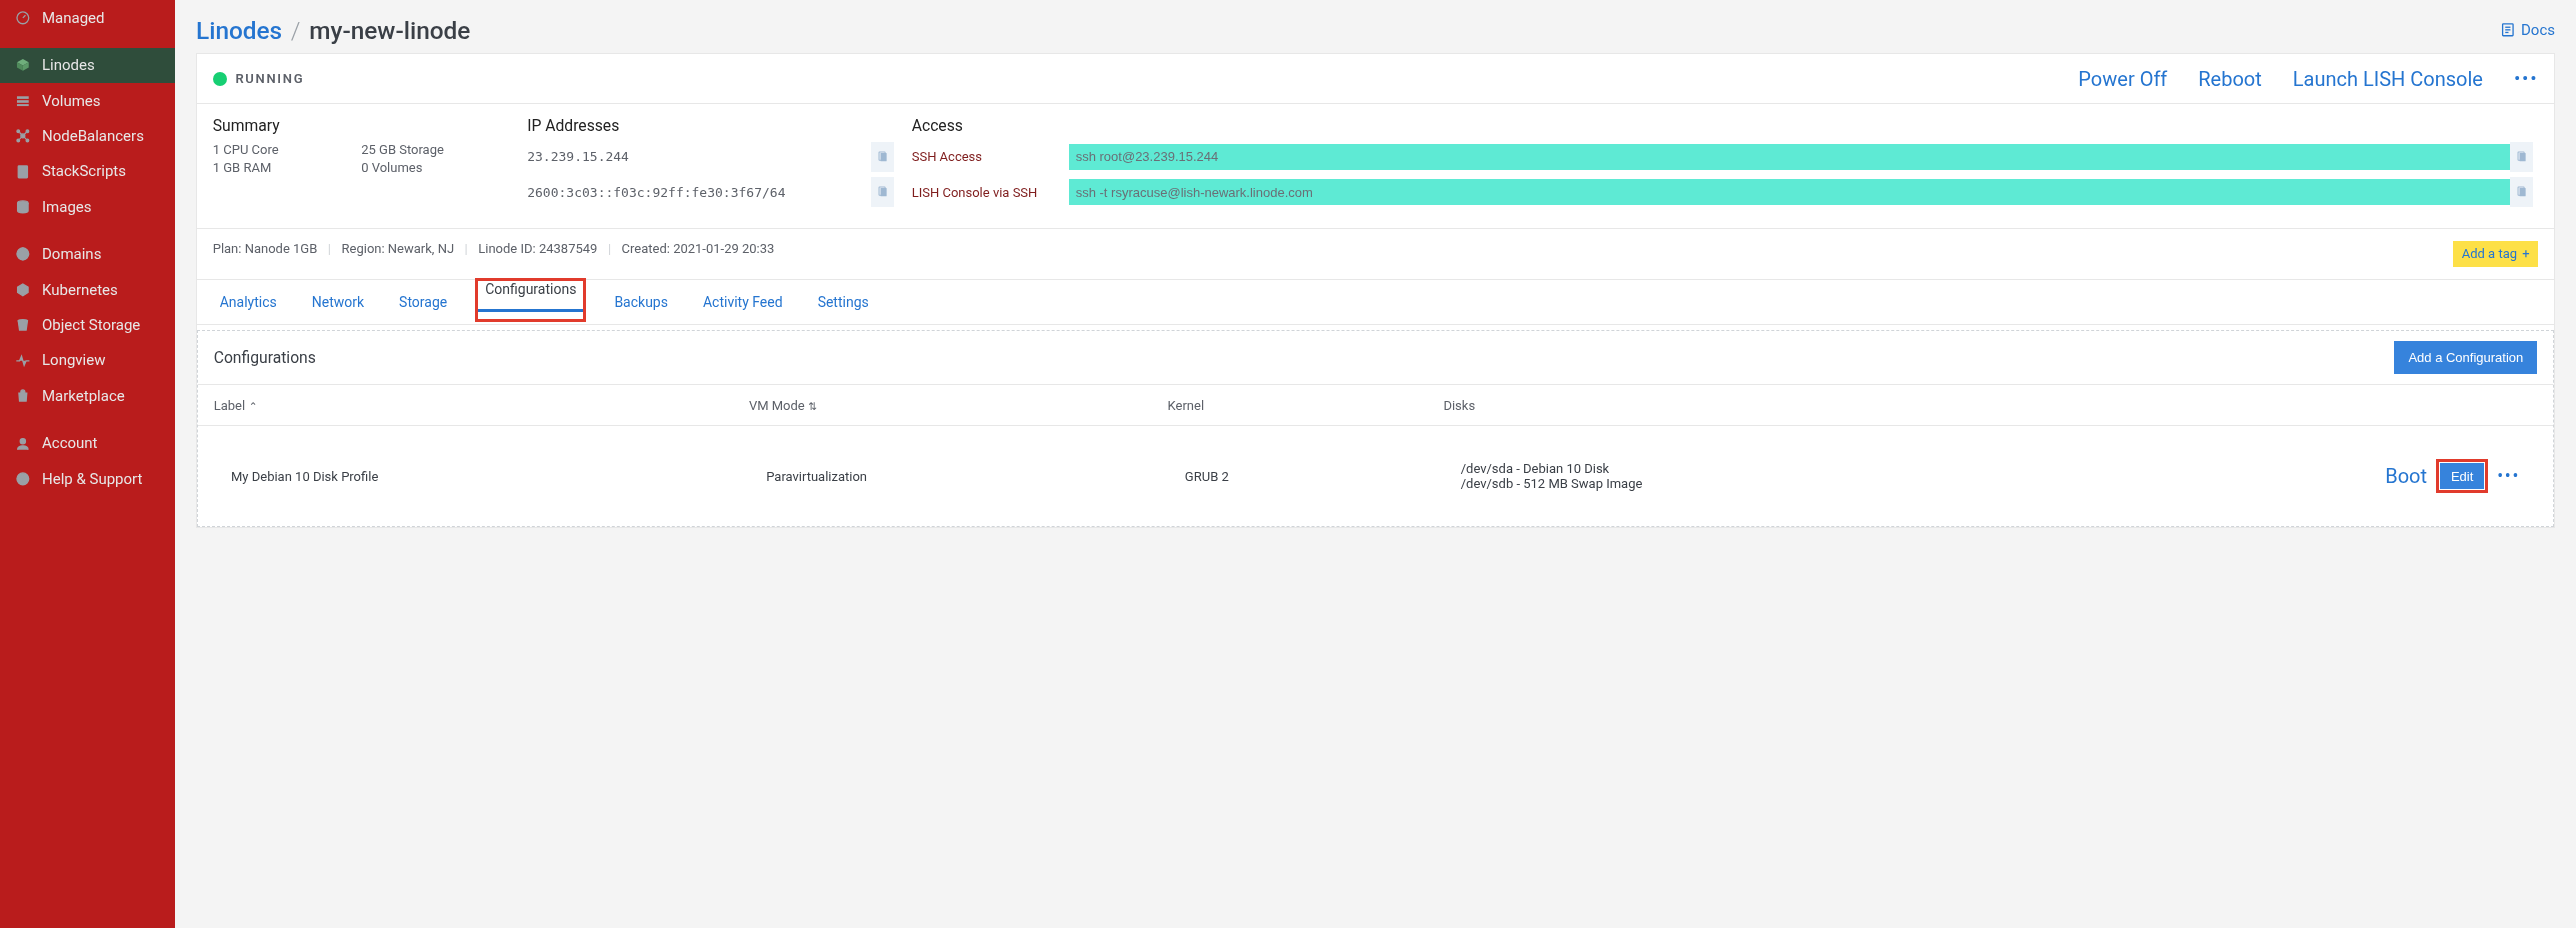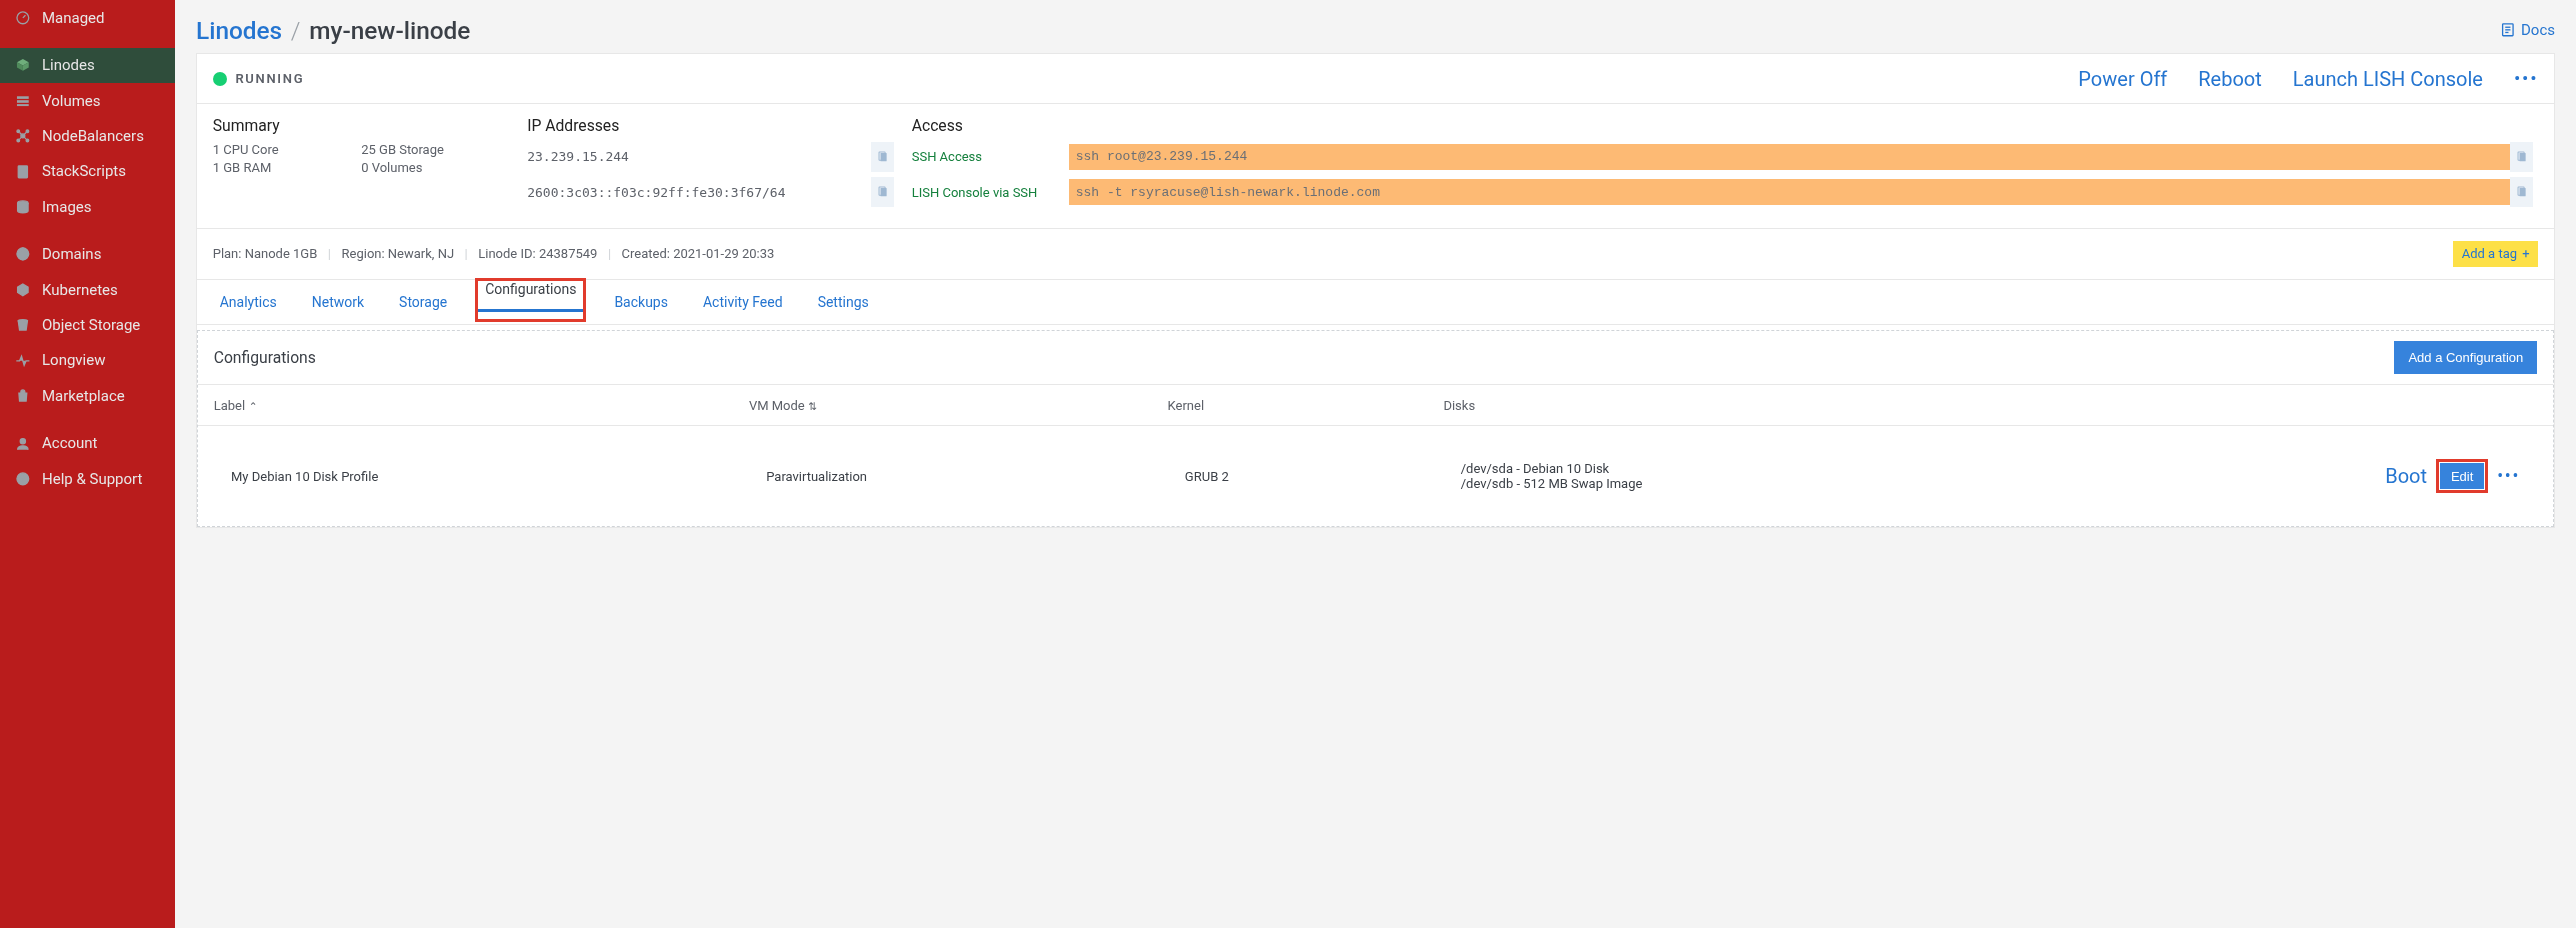--- a/index.html
+++ b/index.html
@@ -23,23 +23,23 @@
   .status-actions { display: flex; align-items: center; gap: 31px; }
   .link-btn { color: #2575d0; cursor: pointer; font-size: 20px; }
   .dots { color: #2575d0; font-size: 19px; cursor: pointer; letter-spacing: 1.7px;}
   .info-row { display: grid; grid-template-columns: 297px 367px 1fr; gap: 17.5px; padding: 12.2px 15.7px 15.7px 15.7px; border-bottom: 0.9px solid #e7e7e7;}
   .info-section h3 { font-size: 15.7px; font-weight: 400; color: #222; margin-bottom: 7px;}
   .summary-grid { display: grid; grid-template-columns: 1fr 1fr; row-gap: 3.5px; font-size: 13px; color: #5d6169;}
   .ip-row { display: flex; align-items: center; justify-content: space-between; margin-bottom: 5.2px;}
   .mono { font-family: ui-monospace, Menlo, Consolas, monospace; font-size: 13px; color: #5d6169; white-space: nowrap; overflow: hidden; text-overflow: ellipsis;}
   .copy-box { width: 23px; height: 30px; background: #eef3f8; display: flex; align-items: center; justify-content: center; cursor: pointer; flex-shrink: 0;}
   .access-grid { display: grid; grid-template-columns: 157px 1fr 28px; row-gap: 5.2px; align-items: center; font-size: 13px;}
-  .access-label { color: #15803d; }
-  .access-val { font-family: Liberation Mono, monospace; color:#6a6f76; background:#fdba74; padding:5.2px 7px; white-space: nowrap; overflow:hidden; text-overflow: ellipsis;}
-  .meta-row { display: flex; align-items: center; padding: 12.2px 15.7px; border-bottom: 0.9px solid #e7e7e7; font-size: 13px; color:#5d6169; gap: 10.5px;}
+  .access-label { color: #7f1d1d; }
+  .access-val { font-family: Liberation Sans, sans-serif; color:#6a6f76; background:#5eead4; padding:5.2px 7px; white-space: nowrap; overflow:hidden; text-overflow: ellipsis;}
+  .meta-row { display: flex; align-items: flex-start; padding: 12.2px 15.7px; border-bottom: 0.9px solid #e7e7e7; font-size: 13px; color:#5d6169; gap: 10.5px;}
   .meta-row .divider { color:#d0d4d8; }
   .add-tag { margin-left: auto; background:#fde047; padding:5.2px 8.7px; color:#2575d0; display:flex; align-items:center; gap:5.2px; cursor:pointer; font-size:13px;}
   .tabs { display:flex; gap: 21px; padding: 0 15.7px; border-bottom:0.9px solid #e7e7e7; font-size:14px;}
   .tab { padding: 14px 7px; color:#2575d0; cursor:pointer; position:relative;}
   .tab.active { color:#3a3f46; }
   .tab.active::after { content:""; position:absolute; left:0; right:0; bottom:-0.9px; height:2.6px; background:#2575d0;}
   .tab-wrap.highlight { border:3.5px solid #e13b2c; border-bottom-width:3.5px; padding:0; position:relative; top:-1.7px;}
   .section-panel { border:0.9px dashed #d0d4d8; margin-top:5.2px;}
   .config-head { display:flex; justify-content:space-between; align-items:center; padding: 10.5px 15.7px;}
   .config-head h2 { font-size:15.7px; font-weight:400;}

